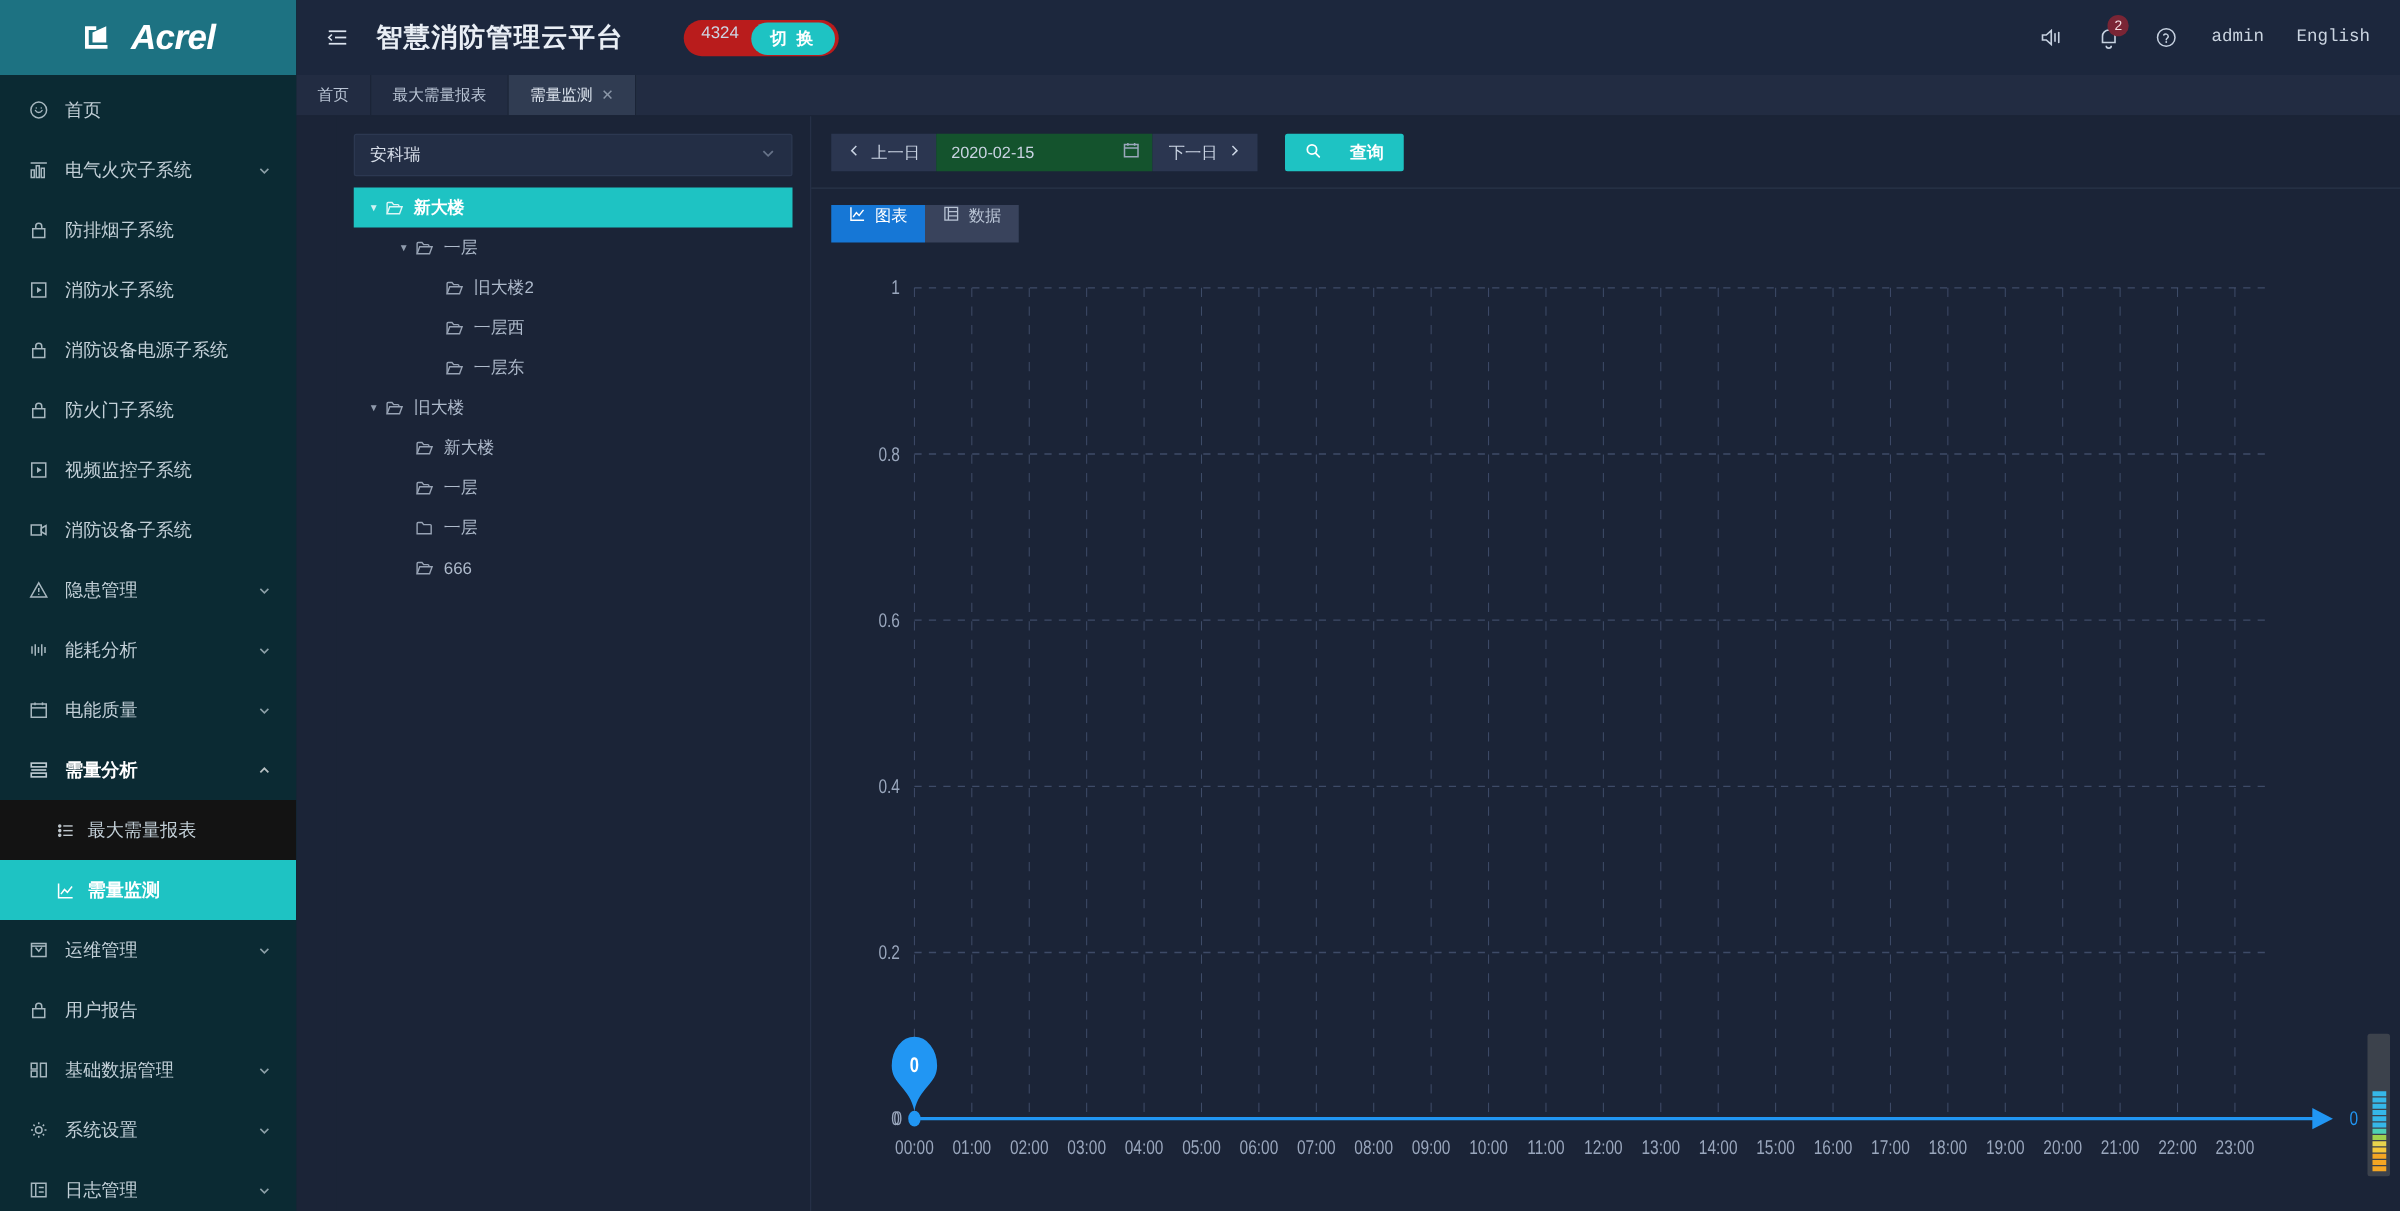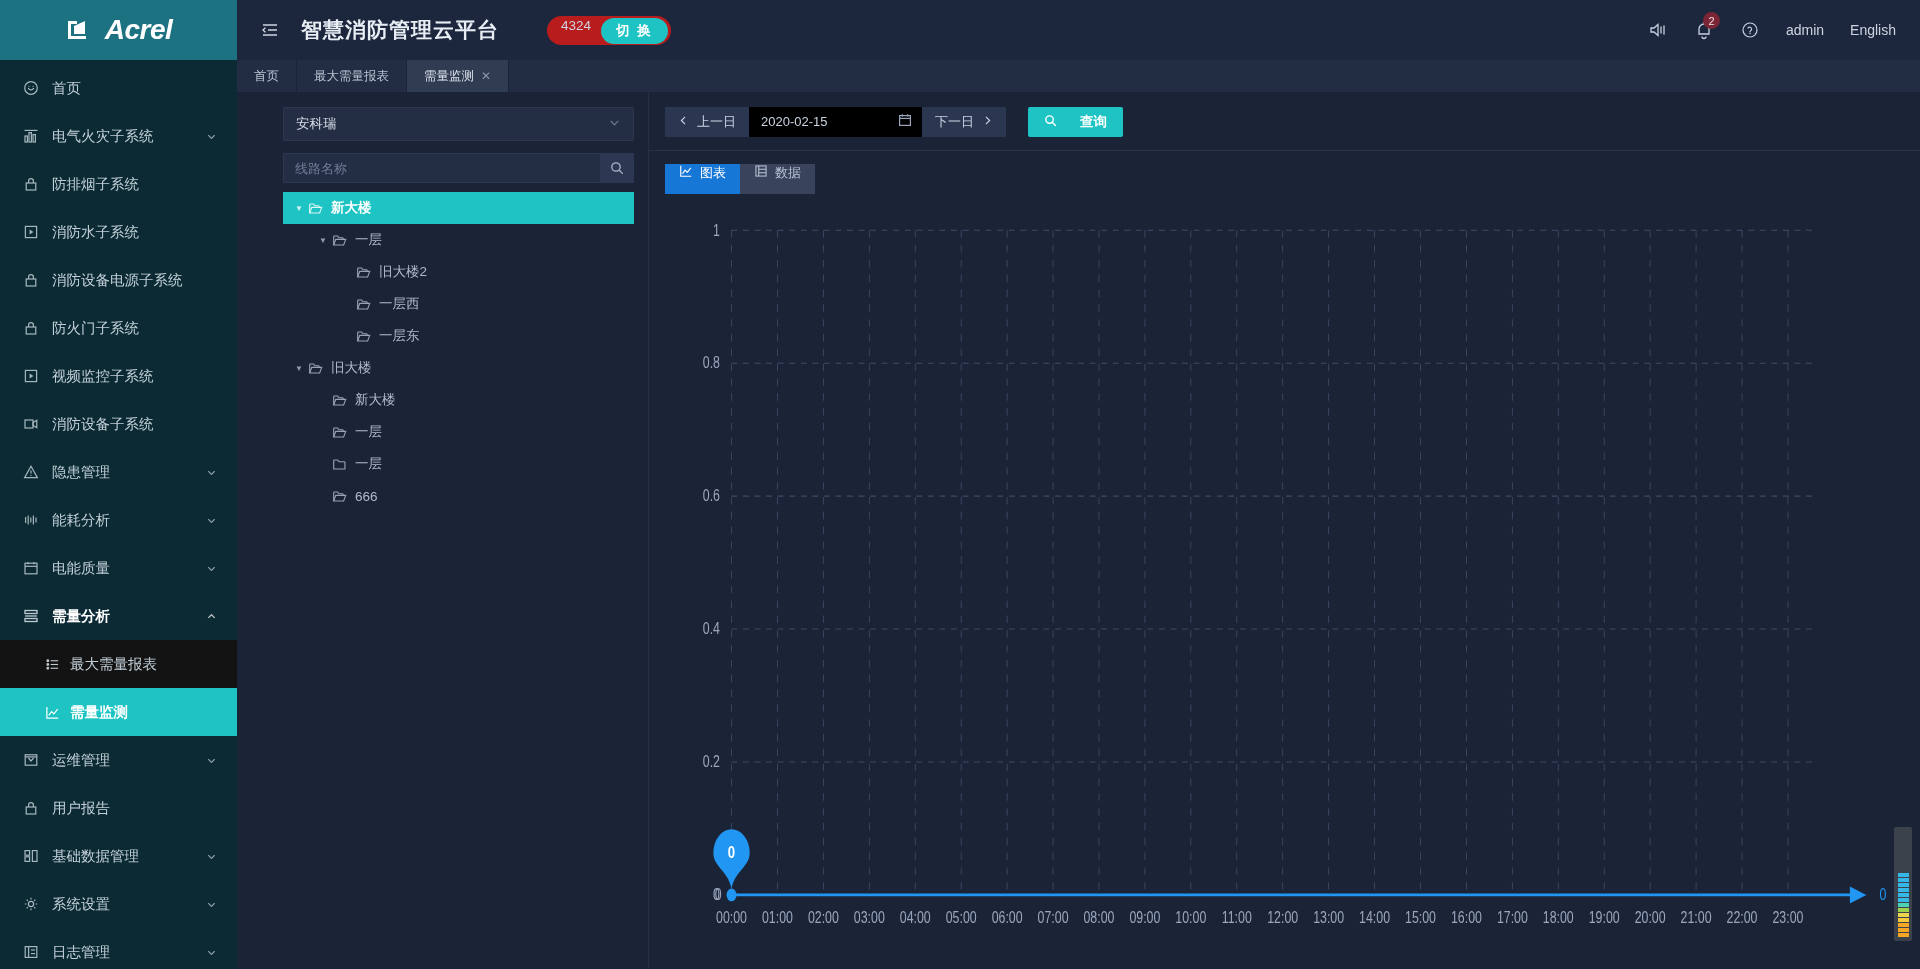--- a/index.html
+++ b/index.html
@@ -85,21 +85,21 @@
   .tb-icon{
     width:20px;height:20px;position:relative;cursor:pointer;
     display:flex;align-items:center;justify-content:center;
   }
   .badge{
     position:absolute; top:-8px; left:9px;
     min-width:17px;height:17px;border-radius:9px;background:#7a2535;
     color:#f3dde2;font-size:11px;display:flex;align-items:center;justify-content:center;
     padding:0 4px;
   }
-  .tb-link{ color:#cbd5e1; font-size:14px; cursor:pointer; }
+  .tb-link{ color:#cbd5e1; font-size:14px; cursor:pointer;font-family:Liberation Mono, monospace; }
 
   .tabbar{
     height:33px; flex:0 0 33px; background:#222c42;
     display:flex; align-items:stretch; border-bottom:1px solid #1b2437;
   }
   .tab{
     display:flex; align-items:center; gap:7px;
     padding:0 17px; color:#b9c4d4; font-size:12.5px; cursor:pointer;
     border-right:1px solid #1b2437; user-select:none; white-space:nowrap;
   }
@@ -153,21 +153,21 @@
   .filter-row{
     height:58px; flex:0 0 58px; display:flex; align-items:center;
     padding:0 22px 0 16px; border-bottom:1px solid #2a3449;
   }
   .date-group{ display:flex; height:30px; }
   .date-nav{
     background:#2b3650; display:flex; align-items:center; gap:8px;
     padding:0 13px; color:#c9d3e2; font-size:13px; cursor:pointer; user-select:none;
   }
   .date-field{
-    background:#000000; display:flex; align-items:center; justify-content:space-between;
+    background:#14532d; display:flex; align-items:center; justify-content:space-between;
     width:173px; padding:0 10px 0 12px; color:#c9d3e2; font-size:13px; cursor:pointer;
   }
   .query-btn{
     margin-left:22px; height:30px; background:#1ec3c3; color:#ffffff;
     font-size:13.5px; font-weight:bold; display:flex; align-items:center; gap:23px;
     padding:0 16px; cursor:pointer; border-radius:2px;
   }
   .seg-row{ height:56px; flex:0 0 56px; display:flex; align-items:center; padding:0 0 0 16px; }
   .seg{
     height:30px; display:flex; gap:7px; padding:0 14px;
@@ -523,29 +523,20 @@
       <section class="tree-panel">
         <div class="org-select">
           <span class="sel-label">安科瑞</span>
           <span class="sel-caret">
             <svg width="13" height="13" viewBox="0 0 12 12" fill="none" stroke="#9fadc2" stroke-width="1.3">
                 <path d="M2.5 4.5 L6 8 L9.5 4.5"></path>
               </svg>
           </span>
         </div>
 
-        <div class="search-row">
-          <input class="search-input" type="text" placeholder="线路名称" style="">
-          <span class="search-btn">
-            <svg width="14" height="14" viewBox="0 0 14 14" fill="none" stroke="#aab6c8" stroke-width="1.3">
-              <circle cx="6" cy="6" r="4.2"></circle>
-                <line x1="9.2" y1="9.2" x2="12.4" y2="12.4" stroke-linecap="round"></line>
-            </svg>
-          </span>
-        </div>
 
         <div class="tree" id="tree-list">
             <div class="tree-node selected" style="padding-left:8px">
       <span class="tn-caret">▼</span>
       <span class="tn-folder">
                 <svg width="15" height="15" viewBox="0 0 16 16" fill="none" stroke="currentColor" stroke-width="1.2">
                   <path d="M1.8 12.8 V4 a.8 .8 0 0 1 .8-.8 H6 L7.4 5 H11 a.8 .8 0 0 1 .8 .8 V6.6"></path>
                   <path d="M1.8 12.8 L4 6.8 H14.6 L12.4 12.8 Z"></path>
                 </svg>
               </span>

